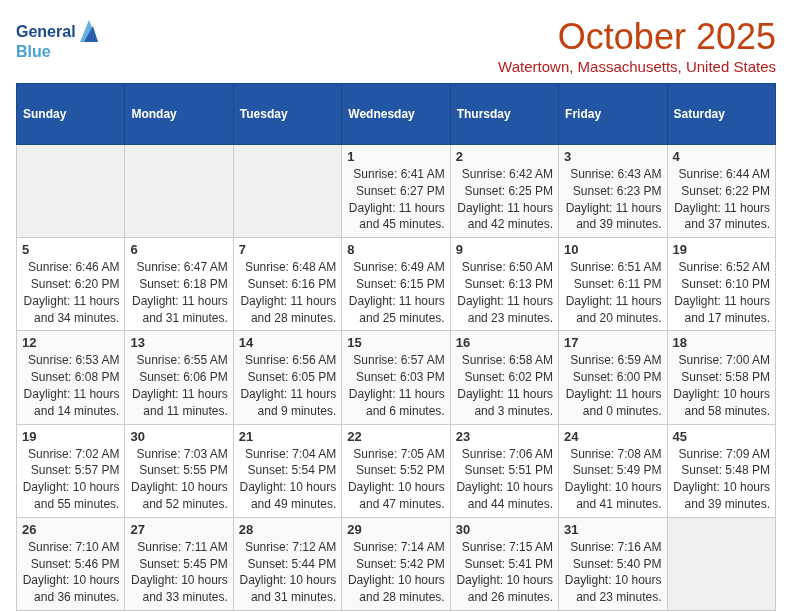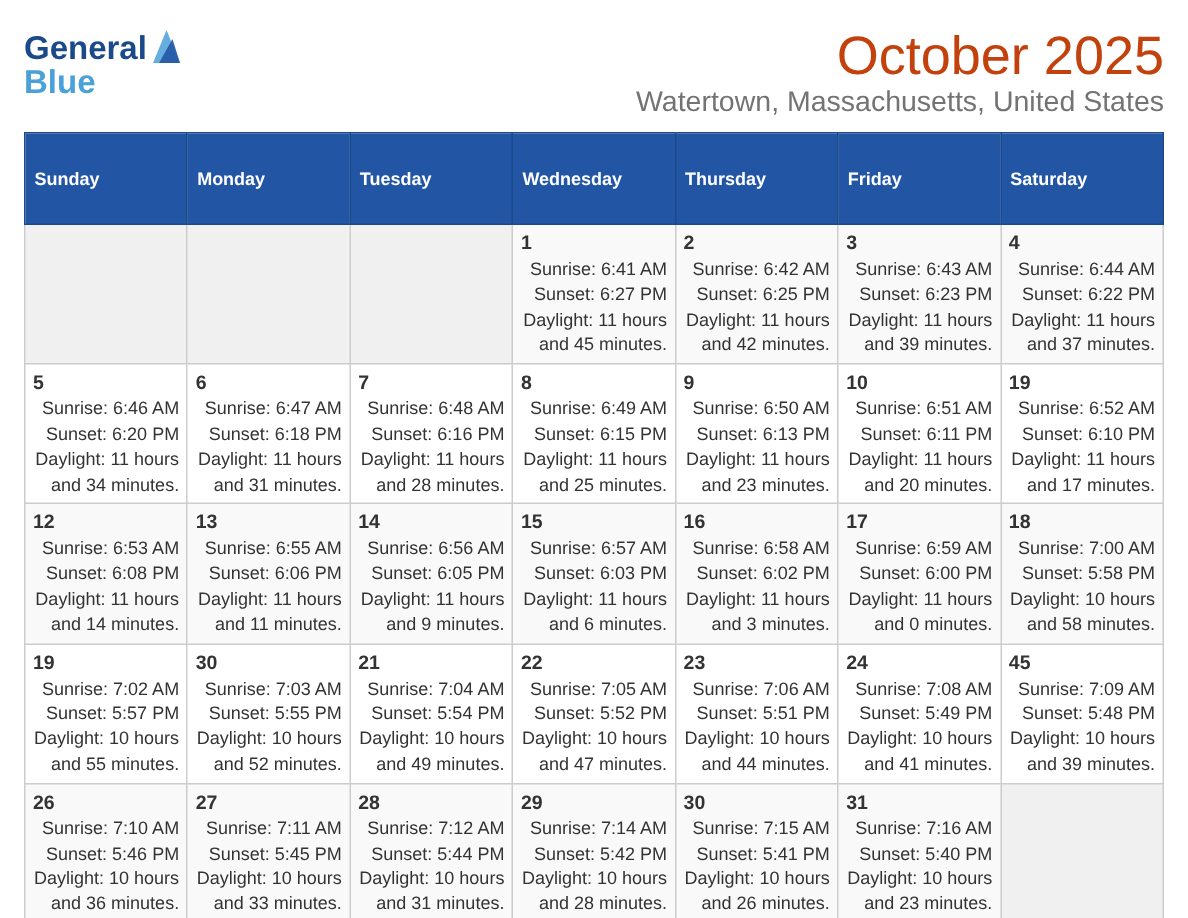--- a/index.html
+++ b/index.html
@@ -15,39 +15,39 @@
       align-items: flex-start;
       justify-content: space-between;
       margin-bottom: 8px;
     }
     .logo {
       display: flex;
       align-items: center;
       margin-top: 4px;
     }
     .logo-text {
-      font-size: 22px;
+      font-size: 16px;
       font-weight: bold;
       color: #1a4a8a;
       line-height: 1;
     }
     .logo-text span {
       color: #4aa0d8;
     }
     .title-block {
       text-align: right;
     }
     .month-title {
       font-size: 36px;
       font-weight: normal;
       color: #c2410c;
     }
     .location-title {
-      font-size: 19px;
-      color: #737373;
+      font-size: 15px;
+      color: #b91c1c;
     }
     table {
       width: 100%;
       border-collapse: collapse;
       font-size: 11px;
     }
     thead th {
       background: #2255a4;
       color: #fff;
       text-align: left;

